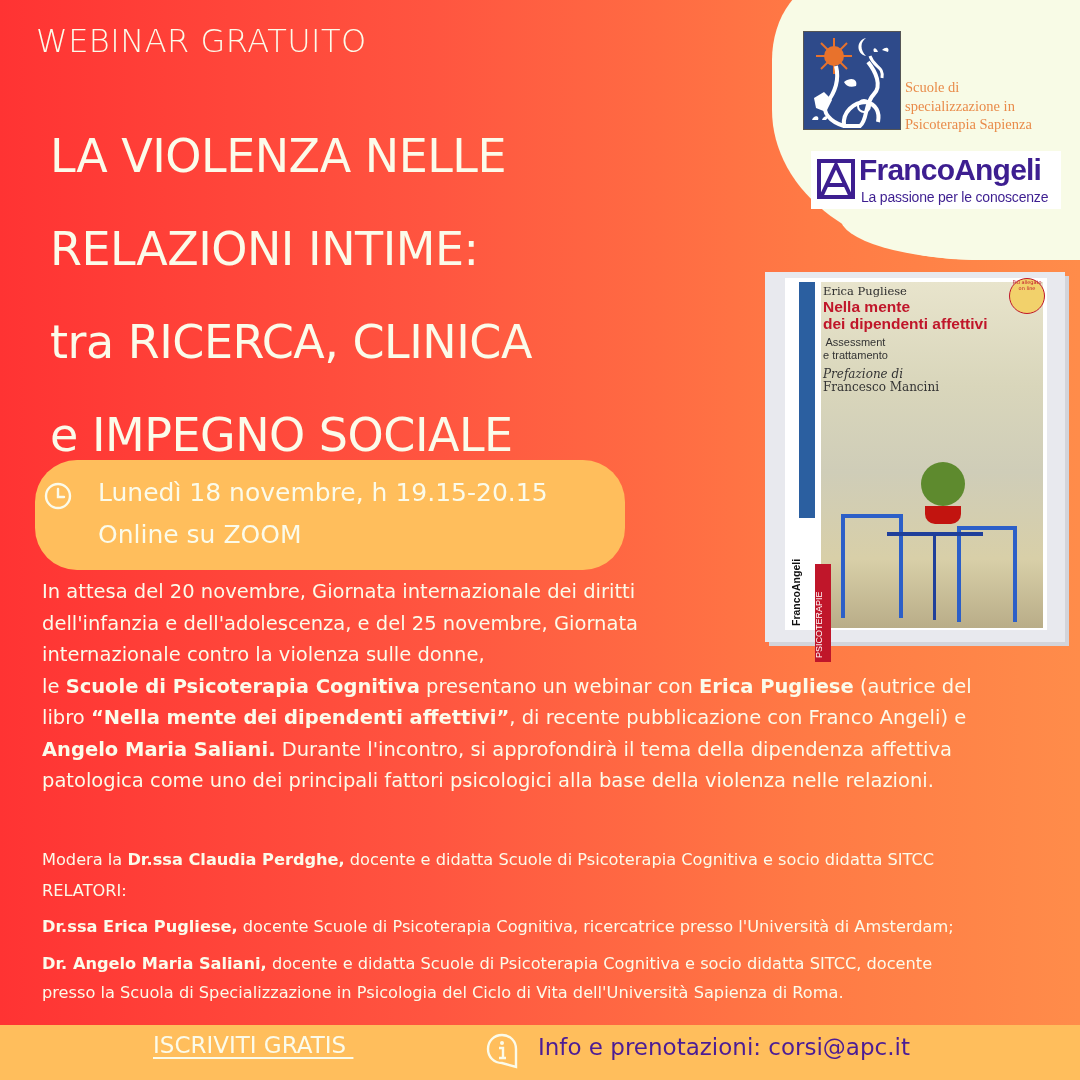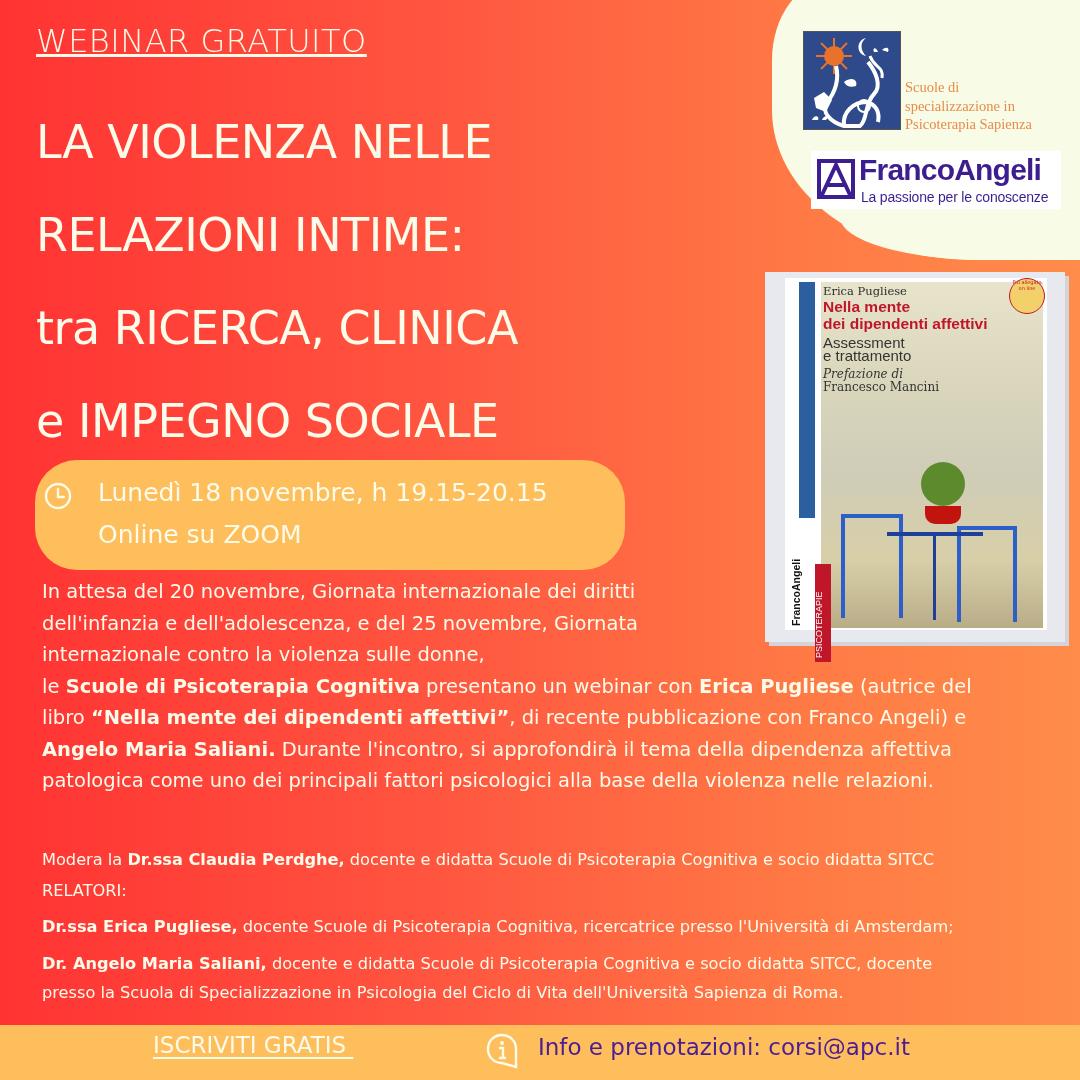--- a/index.html
+++ b/index.html
@@ -5,22 +5,22 @@
   html, body { margin:0; padding:0; }
   body { width:1080px; height:1080px; overflow:hidden; position:relative;
     font-family: "DejaVu Sans", sans-serif; color:#fbfbea; }
   .bg { position:absolute; inset:0;
     background: linear-gradient(90deg, #ff3333 0%, #ff5540 40%, #ff7a45 75%, #ff8c4a 100%); }
   .blob { position:absolute; left:772px; top:-20px; width:340px; height:280px;
     background:#f8fbe6; border-radius: 60px 0 0 200px / 80px 0 0 150px; }
   .blob2 { position:absolute; left:840px; top:200px; width:260px; height:60px;
     background:#f8fbe6; border-radius: 0 0 60% 80% / 0 0 100% 100%; }
   .eyebrow { position:absolute; left:36px; top:22px; font-size:32px; font-weight:300;
-    letter-spacing:0.5px; color:#fbfbea; font-family:"DejaVu Sans", sans-serif;text-decoration:underline; }
-  .title { position:absolute; left:36px; top:96px; width:720px; margin:0;
+    letter-spacing:0.5px; color:#fbfbea; font-family:"DejaVu Sans", sans-serif; }
+  .title { position:absolute; left:36px; top:96px; width:720px; margin:14px;
     font-size:46px; font-weight:500; line-height:93px; color:#fbfbea;
     font-family:"DejaVu Sans", sans-serif; letter-spacing:-0.5px; }
   .title span { display:block; white-space:nowrap; }
   .when { position:absolute; left:35px; top:460px; width:590px; height:110px;
     background:#ffbe5c; border-radius:42px; }
   .clock { position:absolute; left:44px; top:482px; width:28px; height:28px; }
   .when-l1 { position:absolute; left:98px; top:478px; font-size:25px; color:#fbfbea; white-space:nowrap; }
   .when-l2 { position:absolute; left:98px; top:520px; font-size:25px; color:#fbfbea; white-space:nowrap; }
   .body-text { position:absolute; left:42px; top:576px; width:1010px; font-size:19.5px;
     line-height:31.5px; color:#fbfbea; }
@@ -50,21 +50,21 @@
   .book-page { position:absolute; left:0; top:8px; width:300px; height:370px; background:#e8e9ee;
     box-shadow: 4px 4px 0 #d3d4da; }
   .book-cover { position:absolute; left:20px; top:14px; width:262px; height:352px; background:#fff; }
   .book-spine-blue { position:absolute; left:34px; top:18px; width:16px; height:236px; background:#2b5fa0; }
   .book-art { position:absolute; left:56px; top:18px; width:222px; height:346px;
     background: linear-gradient(180deg, #e8e4cc 0%, #d9d6bb 30%, #cfcdb8 55%, #d8cfa8 80%, #b9ad88 100%); }
   .book-author { position:absolute; left:58px; top:20px; font-family:"DejaVu Serif", serif; font-size:11.5px; color:#2d2d2d; }
   .book-title { position:absolute; left:58px; top:34px; font-family:"Liberation Sans", sans-serif;
     font-size:15.5px; line-height:17px; font-weight:bold; color:#c0162a; }
   .book-sub { position:absolute; left:58px; top:72px; font-family:"Liberation Sans", sans-serif;
-    font-size:15px; line-height:13px; color:#333; }
+    font-size:11px; line-height:13px; color:#333;text-align:center; }
   .book-pref { position:absolute; left:58px; top:104px; font-family:"DejaVu Serif", serif;
     font-size:12px; line-height:13px; color:#333; }
   .book-pref i { font-style:italic; }
   .book-badge { position:absolute; left:244px; top:14px; width:34px; height:34px; border-radius:50%;
     background:#f2d16b; border:1px solid #c0162a; font-size:5px; color:#c0162a; text-align:center; }
   .book-psico { position:absolute; left:50px; top:300px; width:16px; height:98px; background:#c0162a; }
   .book-psico-txt { position:absolute; left:49px; top:394px; transform:rotate(-90deg); transform-origin:left top;
     font-size:9px; color:#fff; white-space:nowrap; font-family:"Liberation Sans", sans-serif; }
   .book-fa { position:absolute; left:25px; top:362px; transform:rotate(-90deg); transform-origin:left top;
     font-size:10.5px; font-weight:bold; color:#111; white-space:nowrap; font-family:"Liberation Sans", sans-serif; }

